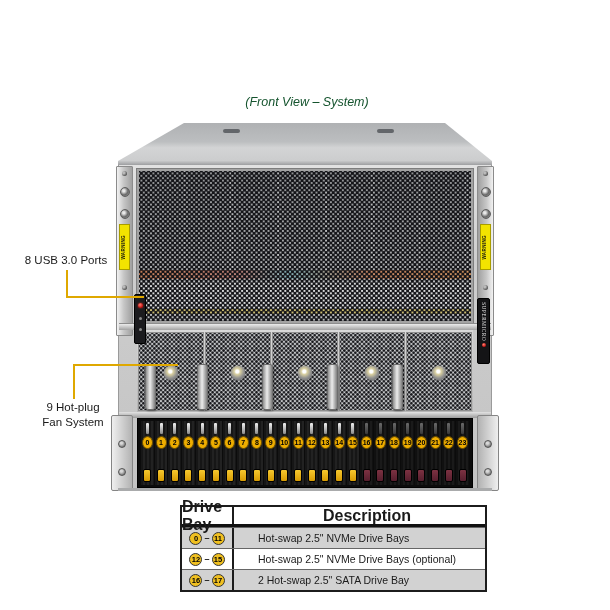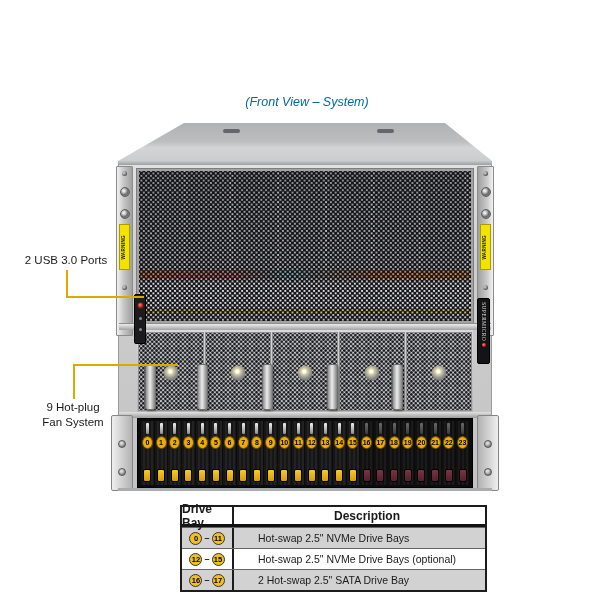--- a/index.html
+++ b/index.html
@@ -4,21 +4,21 @@
 <style>
   * { margin:0; padding:0; box-sizing:border-box; }
   html,body { background:#fff; }
   .canvas {
     position:relative; width:610px; height:610px; background:#ffffff;
     font-family:"Liberation Sans", sans-serif; overflow:hidden; color:#1a1a1a;
   }
   
   .fig-title {
     position:absolute; left:107px; top:95px; width:400px;
-    text-align:center; font-size:12.5px; font-style:italic; color:#0369a1;
+    text-align:center; font-size:12.5px; font-style:italic; color:#14532d;
   }
   
   .chassis { position:absolute; left:118px; top:121px; width:374px; height:370px; }
   .lid {
     position:absolute; left:0; top:0; width:374px; height:46px;
     clip-path: polygon(66px 2px, 327px 2px, 374px 40px, 374px 46px, 0px 46px, 0px 40px);
     background: linear-gradient(180deg,#aeb0b2 0%,#bcbec0 45%,#d3d4d5 58%,#cccdce 86%,#97989a 97%,#8a8b8c 100%);
   }
   .lid-handle { position:absolute; top:8px; width:17px; height:4px; background:#63666a; border-radius:2px; }
   .lid-handle.h1 { left:105px; } .lid-handle.h2 { left:259px; }
@@ -159,21 +159,21 @@
   .usb-line-v { left:66px; top:270px; width:2px; height:28px; }
   .usb-line-h { left:66px; top:296px; width:78px; height:2px; }
   .fan-line-h { left:73px; top:364px; width:105px; height:2px; }
   .fan-line-v { left:73px; top:364px; width:2px; height:35px; }
   .callout-label { position:absolute; text-align:center; font-size:11.5px; color:#1a1a1a; z-index:8; }
   .usb-label { left:10px; top:254px; width:112px; }
   .fan-label { left:16px; top:400px; width:114px; line-height:15px; }
   
   .bay-table { position:absolute; left:180px; top:505px; width:307px;
     border:2px solid #1c1c1c; background:#fff; font-size:10.5px; }
-  .t-head { display:flex; height:20px; border-bottom:3px solid #111; font-weight:bold; font-size:12px;justify-content:flex-end; }
+  .t-head { display:flex; height:20px; border-bottom:3px solid #111; font-weight:bold; font-size:16px;justify-content:flex-end; }
   .t-col1 { width:52px; border-right:2px solid #1c1c1c; display:flex; align-items:center; justify-content:center; }
   .t-col2 { flex:1; display:flex; align-items:center;margin-left:15px; }
   .t-head .t-col2 { justify-content:center; }
   .t-row { display:flex; height:21px; border-top:1px solid #666; }
   .t-row.shaded { background:#d2d2d2; }
   .t-row .t-col2 { padding-left:9px; }
   .oval { display:inline-flex; align-items:center; justify-content:center;
     min-width:13px; height:13px; border-radius:50%;
     background:#f0c020; border:1px solid #333; font-size:7.5px; font-weight:bold; color:#000; }
   .dash { margin:0 2px; font-weight:bold; font-size:9px; }
@@ -417,21 +417,21 @@
     <div class="bracket right">
       <div class="hole b1"></div>
       <div class="hole b2"></div>
     </div>
 
     <div class="bottom-strip"></div>
   </div>
 
   <div class="callout-line usb-line-v"></div>
   <div class="callout-line usb-line-h"></div>
-  <div class="callout-label usb-label">2 USB 3.0 Ports</div>
+  <div class="callout-label usb-label">8 USB 3.0 Ports</div>
 
   <div class="callout-line fan-line-h"></div>
   <div class="callout-line fan-line-v"></div>
   <div class="callout-label fan-label">
     <div>9 Hot-plug</div>
     <div>Fan System</div>
   </div>
 
   <div class="bay-table">
     <div class="t-head">

